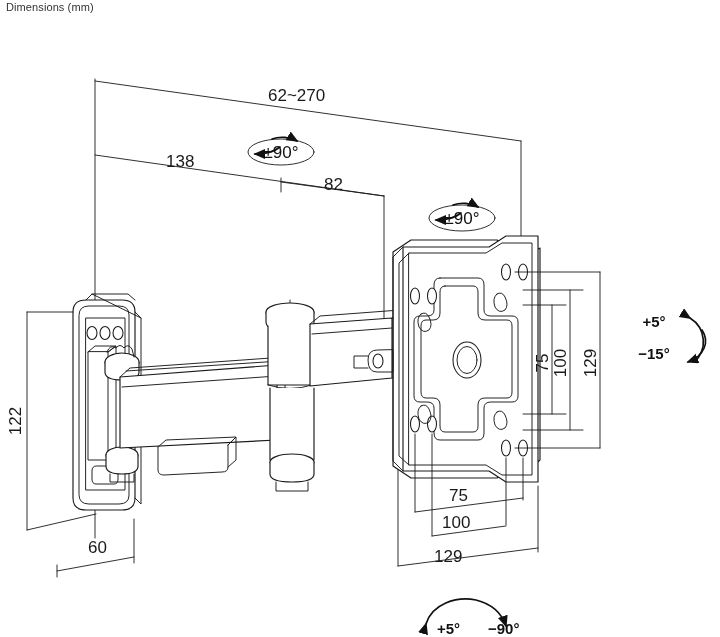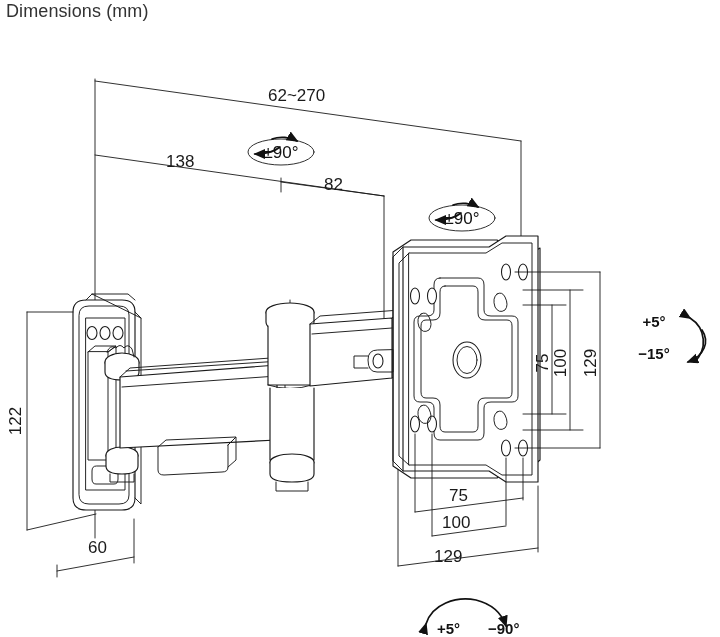--- a/index.html
+++ b/index.html
@@ -11,21 +11,21 @@
     width: 720px;
     height: 637px;
     position: relative;
     overflow: hidden;
     font-family: "Liberation Sans", sans-serif;
   }
   #page-title {
     position: absolute;
     left: 6px;
     top: 1px;
-    font-size: 18px;
+    font-size: 11px;
     color: #333333;
     letter-spacing: 0.1px;
     font-family: "Liberation Sans", sans-serif;
     white-space: nowrap;
   }
   #drawing-root {
     position: absolute;
     left: 0;
     top: 0;
     width: 720px;

